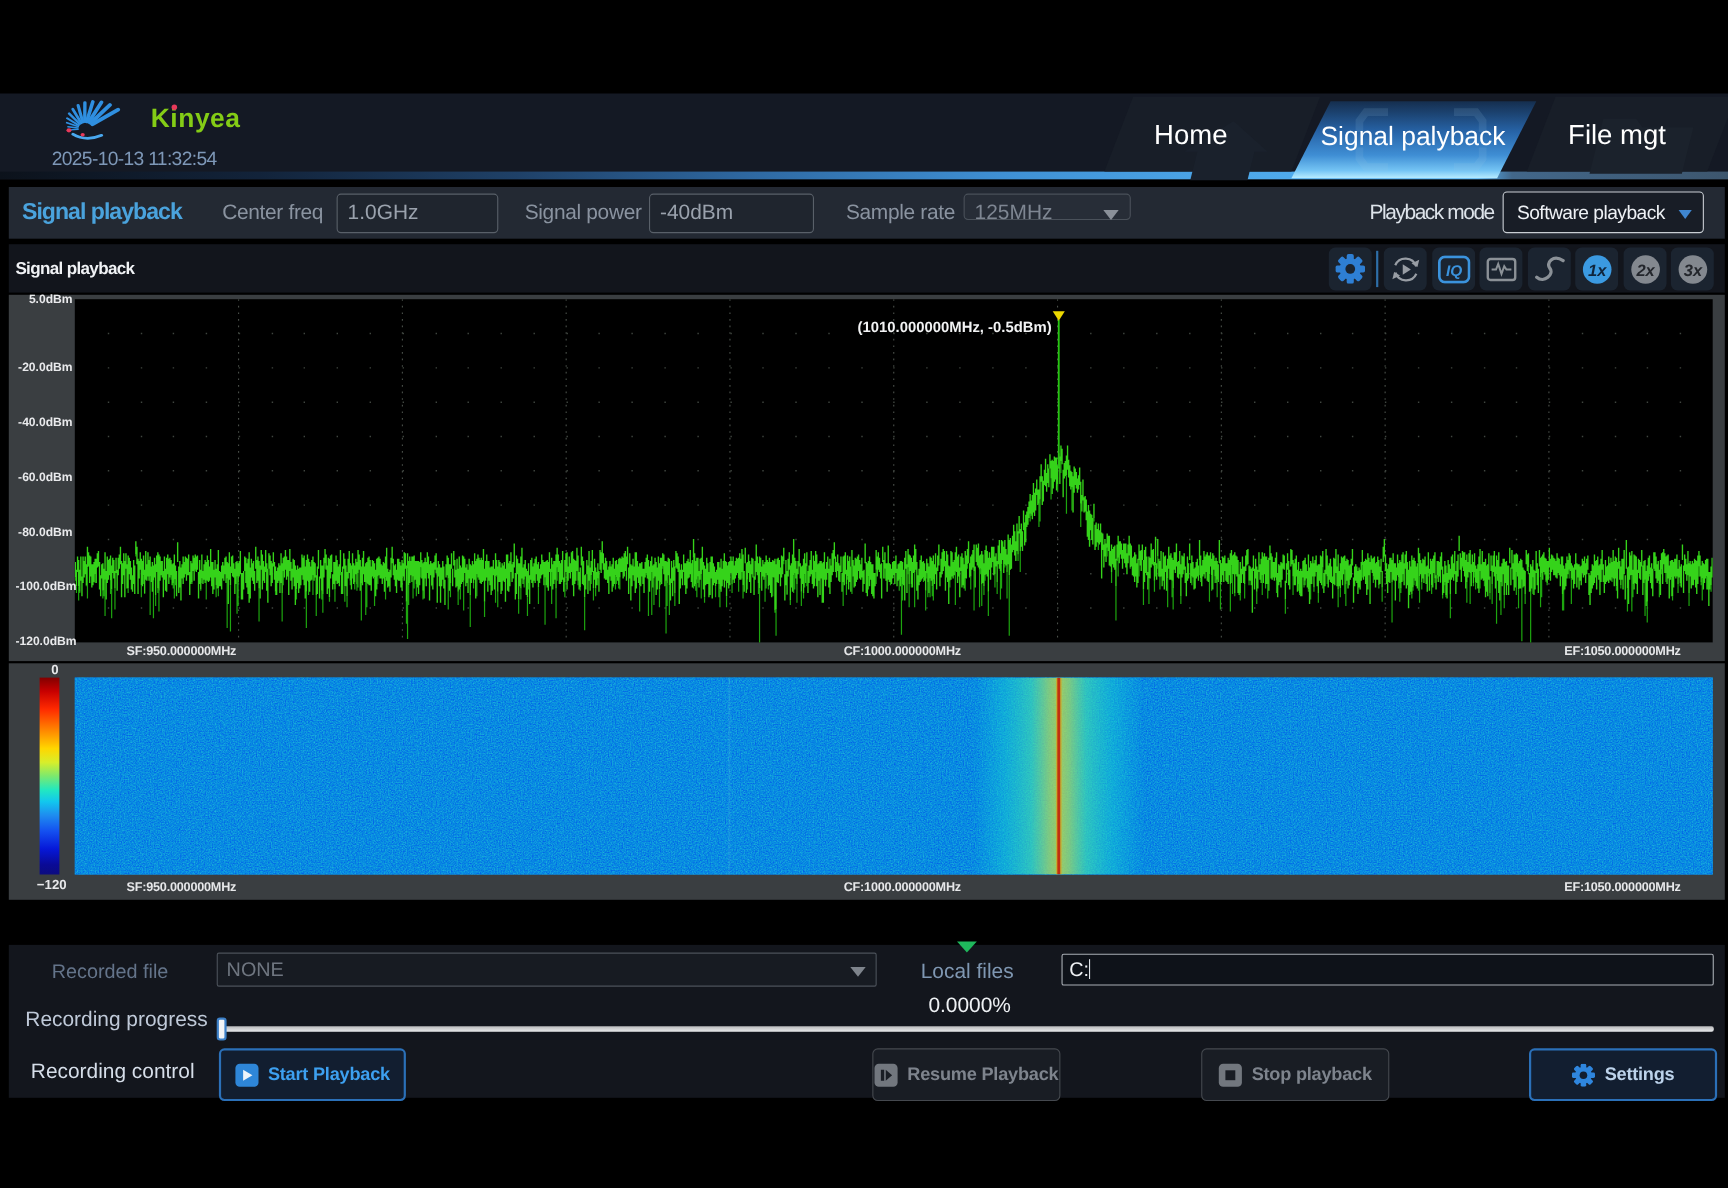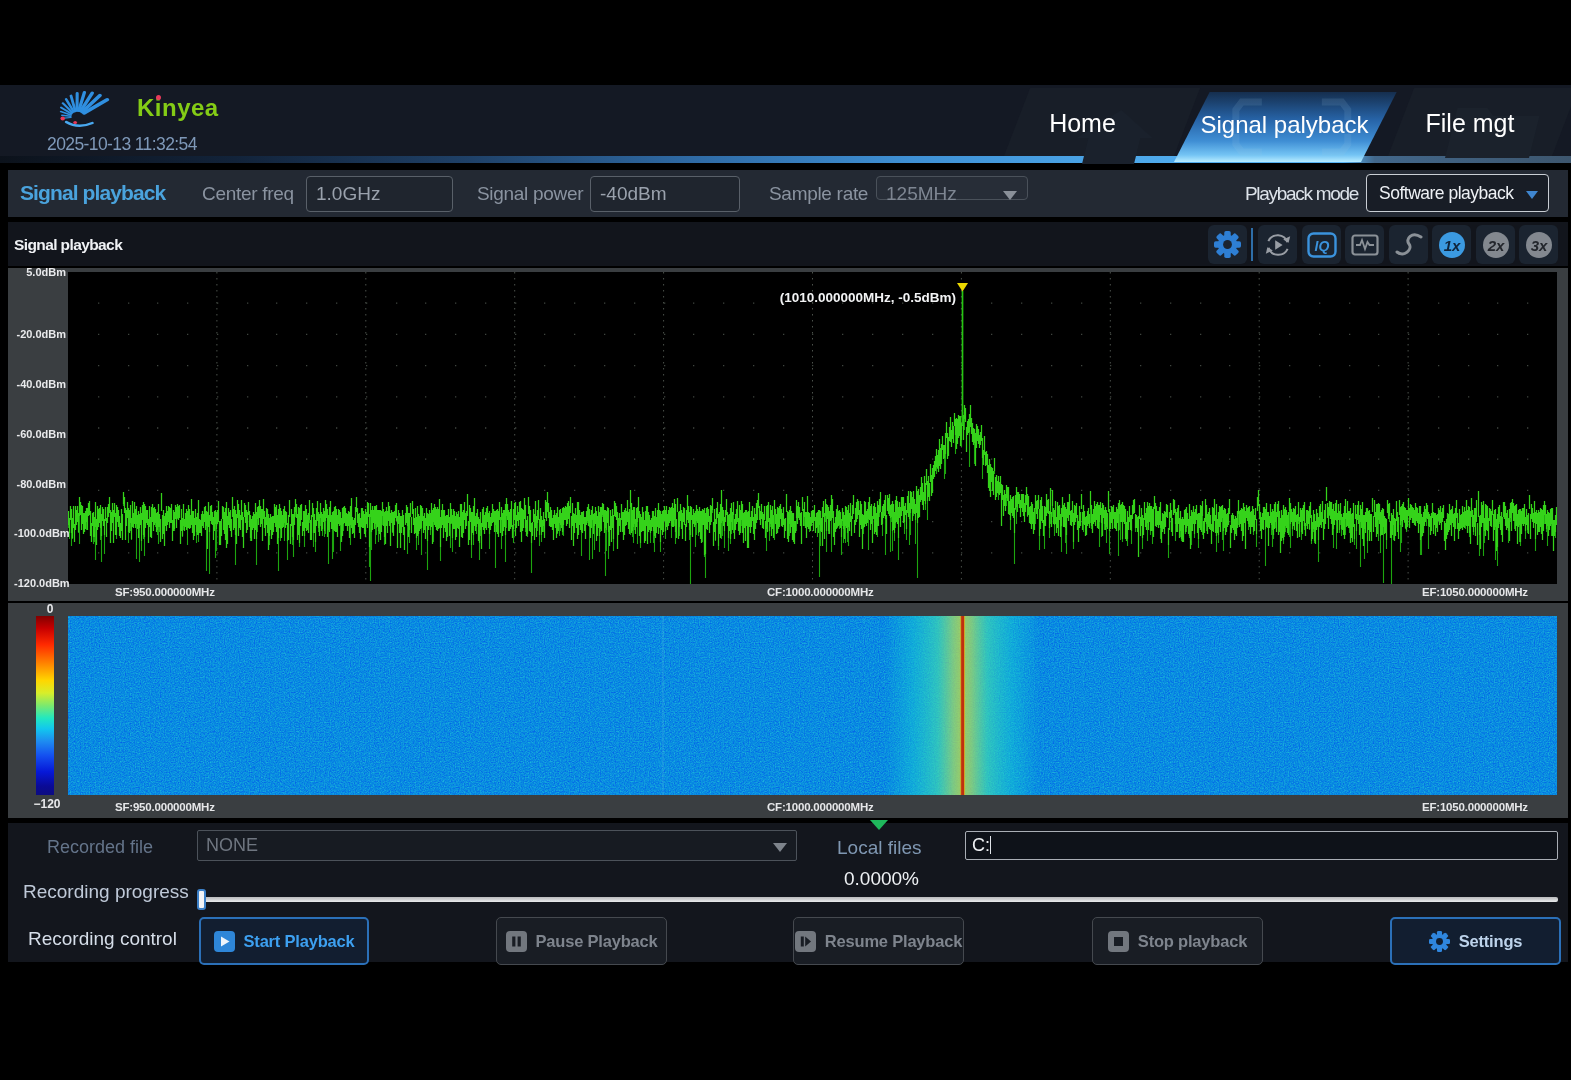--- a/index.html
+++ b/index.html
@@ -39,21 +39,21 @@
 
 #chart1{left:8px;top:268px;width:1560px;height:333px;background:#3a3e41;}
 #plot1{left:60px;top:4px;width:1489px;height:312px;background:#000;position:absolute;}
 .ylab{position:absolute;right:1502px;color:#e9eaec;font-size:11px;font-weight:700;text-align:right;width:52px;}
 .xlab{position:absolute;color:#e6e7e9;font-size:11.5px;font-weight:700;top:318px;letter-spacing:-0.2px;}
 #chart2{left:8px;top:603px;width:1560px;height:215px;background:#3a3e41;}
 #wf{left:60px;top:13px;width:1489px;height:179px;position:absolute;background:#1283d8;}
 .xlab2{position:absolute;color:#e6e7e9;font-size:11.5px;font-weight:700;top:198px;letter-spacing:-0.2px;}
 #cbar{position:absolute;left:28px;top:13px;width:18px;height:179px;background:linear-gradient(180deg,#820000 0%,#c80000 7%,#ff2a00 16%,#ff8000 26%,#ffd600 36%,#d8ee2a 43%,#7ce96e 50%,#22e8c0 57%,#12c7ee 63%,#1e8cf0 70%,#1450f0 78%,#0618d8 87%,#0a0a96 95%,#0c0c80 100%);}
 
-#bottom{left:8px;top:823px;width:1560px;height:139px;background:#13161d;}
+#bottom{left:8px;top:859px;width:1560px;height:139px;background:#13161d;}
 .blab{position:absolute;font-size:19px;}
 #dd-none{position:absolute;left:189px;top:7px;width:600px;height:31px;background:#171b22;border:1px solid #4c525a;border-radius:2px;color:#6f7680;font-size:18px;line-height:29px;padding-left:8px;}
 #inp-c{position:absolute;left:957px;top:8px;width:593px;height:29px;background:#0e1219;border:1px solid #a9aeb5;border-radius:2px;color:#eef0f3;font-size:18px;line-height:27px;padding-left:6px;}
 #track{position:absolute;left:192px;top:74px;width:1358px;height:5px;border-radius:2px;background:linear-gradient(180deg,#b9babc,#e9eaec);}
 #knob{position:absolute;left:189px;top:66px;width:9px;height:21px;background:#f2f3f5;border:2px solid #3c80c8;border-radius:3px;}
 .btn{position:absolute;top:94px;height:48px;border-radius:5px;font-size:16.5px;font-weight:700;display:flex;align-items:center;justify-content:center;gap:9px;white-space:nowrap;letter-spacing:-0.2px;text-align:center;}
 .btn.gray{background:#191d24;border:1px solid #45494f;color:#7e848d;}
 .btn.blue{background:#121e30;border:2px solid #2b70b8;color:#3da0f0;}
 .isq{width:21px;height:21px;border-radius:4px;display:flex;align-items:center;justify-content:center;}
 </style>
@@ -272,27 +272,20 @@
 <div class="blab" style="left:836px;top:45px;color:#eef1f4;font-size:19px;">0.0000%</div>
 <div id="track"></div>
 <div id="knob"></div>
 <div class="blab" style="left:20px;top:105px;color:#d6dee9;">Recording control</div>
 <div class="btn blue" style="left:191px;width:170px;">
 <span class="isq" style="background:#2e86d8;">
           <svg width="13" height="13" viewBox="0 0 13 13">
             <path d="M3 1.5 L11.5 6.5 L3 11.5 Z" fill="#eef4fa"></path>
           </svg>
         </span>Start Playback</div>
-<div class="btn gray" style="left:488px;width:171px;">
-<span class="isq" style="background:#72777e;">
-          <svg width="13" height="13" viewBox="0 0 13 13">
-            <rect x="2.2" y="1.5" width="3.2" height="10" fill="#191d24"></rect>
-            <rect x="7.6" y="1.5" width="3.2" height="10" fill="#191d24"></rect>
-          </svg>
-        </span>Pause Playback</div>
 <div class="btn gray" style="left:785px;width:171px;">
 <span class="isq" style="background:#72777e;">
           <svg width="13" height="13" viewBox="0 0 13 13">
             <rect x="1.8" y="1.5" width="3" height="10" fill="#191d24"></rect>
             <path d="M6.2 1.5 L12 6.5 L6.2 11.5 Z" fill="#191d24"></path>
           </svg>
         </span>Resume Playback</div>
 <div class="btn gray" style="left:1084px;width:171px;">
 <span class="isq" style="background:#72777e;">
           <svg width="13" height="13" viewBox="0 0 13 13">

